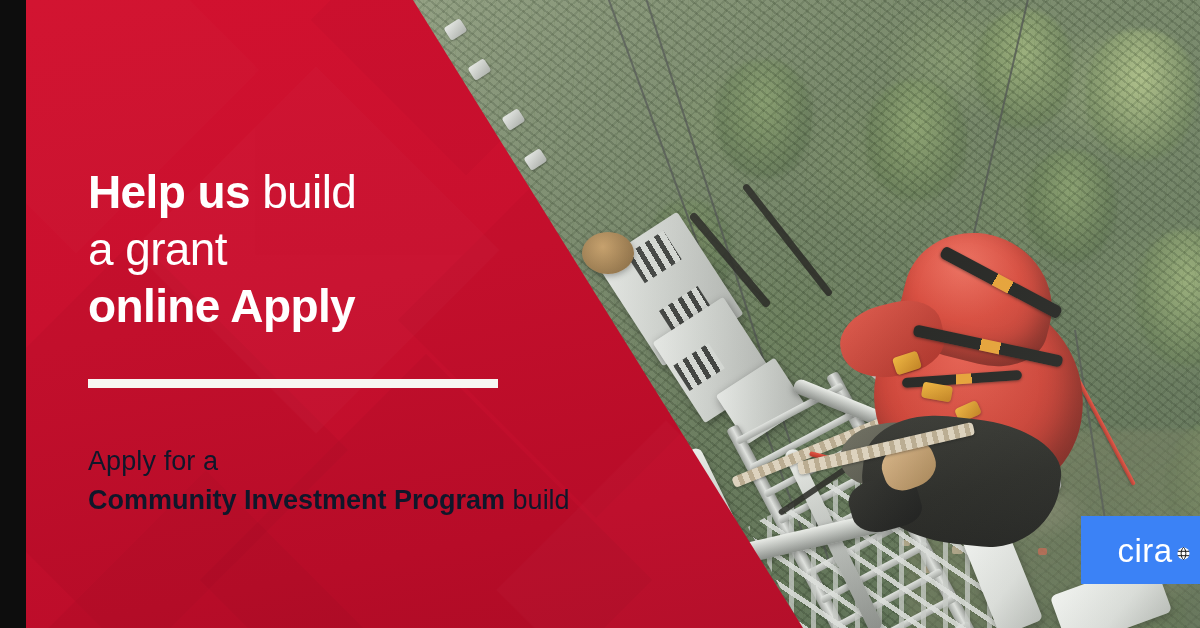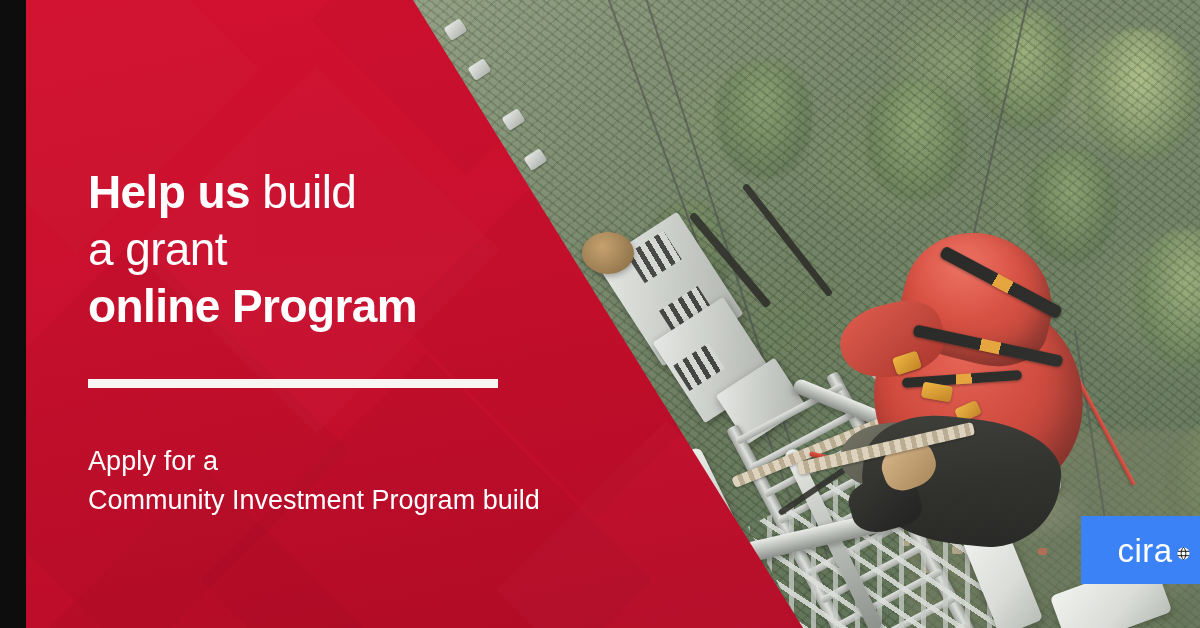--- a/index.html
+++ b/index.html
@@ -268,29 +268,29 @@
   }
   .headline .b { font-weight:700; }
   .headline .l { font-weight:300; }
 
   .divider {
     position:absolute; left:0; top:379px;
     width:410px; height:9px;
     background:#f7f6f2;
   }
 
-  .sub { position:absolute; left:0; top:442px; color:#ffffff; }
+  .sub { position:absolute; left:0; top:442px; color:#0f172a; }
   .sub-line1 {
     font-size:27px; font-weight:300; line-height:38px;
     letter-spacing:.1px;
   }
   .sub-line2 {
     font-size:27px; line-height:40px; white-space:nowrap;
   }
-  .sub-line2 .b { font-weight:400; }
+  .sub-line2 .b { font-weight:700; }
   .sub-line2 .l { font-weight:300; }
 
   
   .logo-box {
     position:absolute; left:1055px; top:516px;
     width:145px; height:68px;
     background:#3b82f6;
     display:flex; align-items:center; justify-content:center;
   }
   .logo-inner { display:flex; align-items:flex-end; gap:4px; }
@@ -414,21 +414,21 @@
     <div class="facet" style="left:-80px;top:-60px;width:260px;height:260px;background:rgba(255,255,255,.025);transform:rotate(45deg);"></div>
     <div class="facet" style="left:330px;top:-90px;width:220px;height:220px;background:rgba(0,0,0,.04);transform:rotate(45deg);"></div>
     <div class="facet" style="left:60px;top:520px;width:240px;height:240px;background:rgba(0,0,0,.05);transform:rotate(45deg);"></div>
   </div>
 
   <div class="content">
 
     <div class="headline">
       <div><span class="b">Help us</span> <span class="l">build</span></div>
       <div><span class="l">a grant</span></div>
-      <div><span class="b">online Program</span></div>
+      <div><span class="b">online Apply</span></div>
     </div>
 
     <div class="divider"></div>
 
     <div class="sub">
       <div class="sub-line1">Apply for a</div>
       <div class="sub-line2"><span class="b">Community Investment Program</span> <span class="l">build</span></div>
     </div>
 
   </div>

